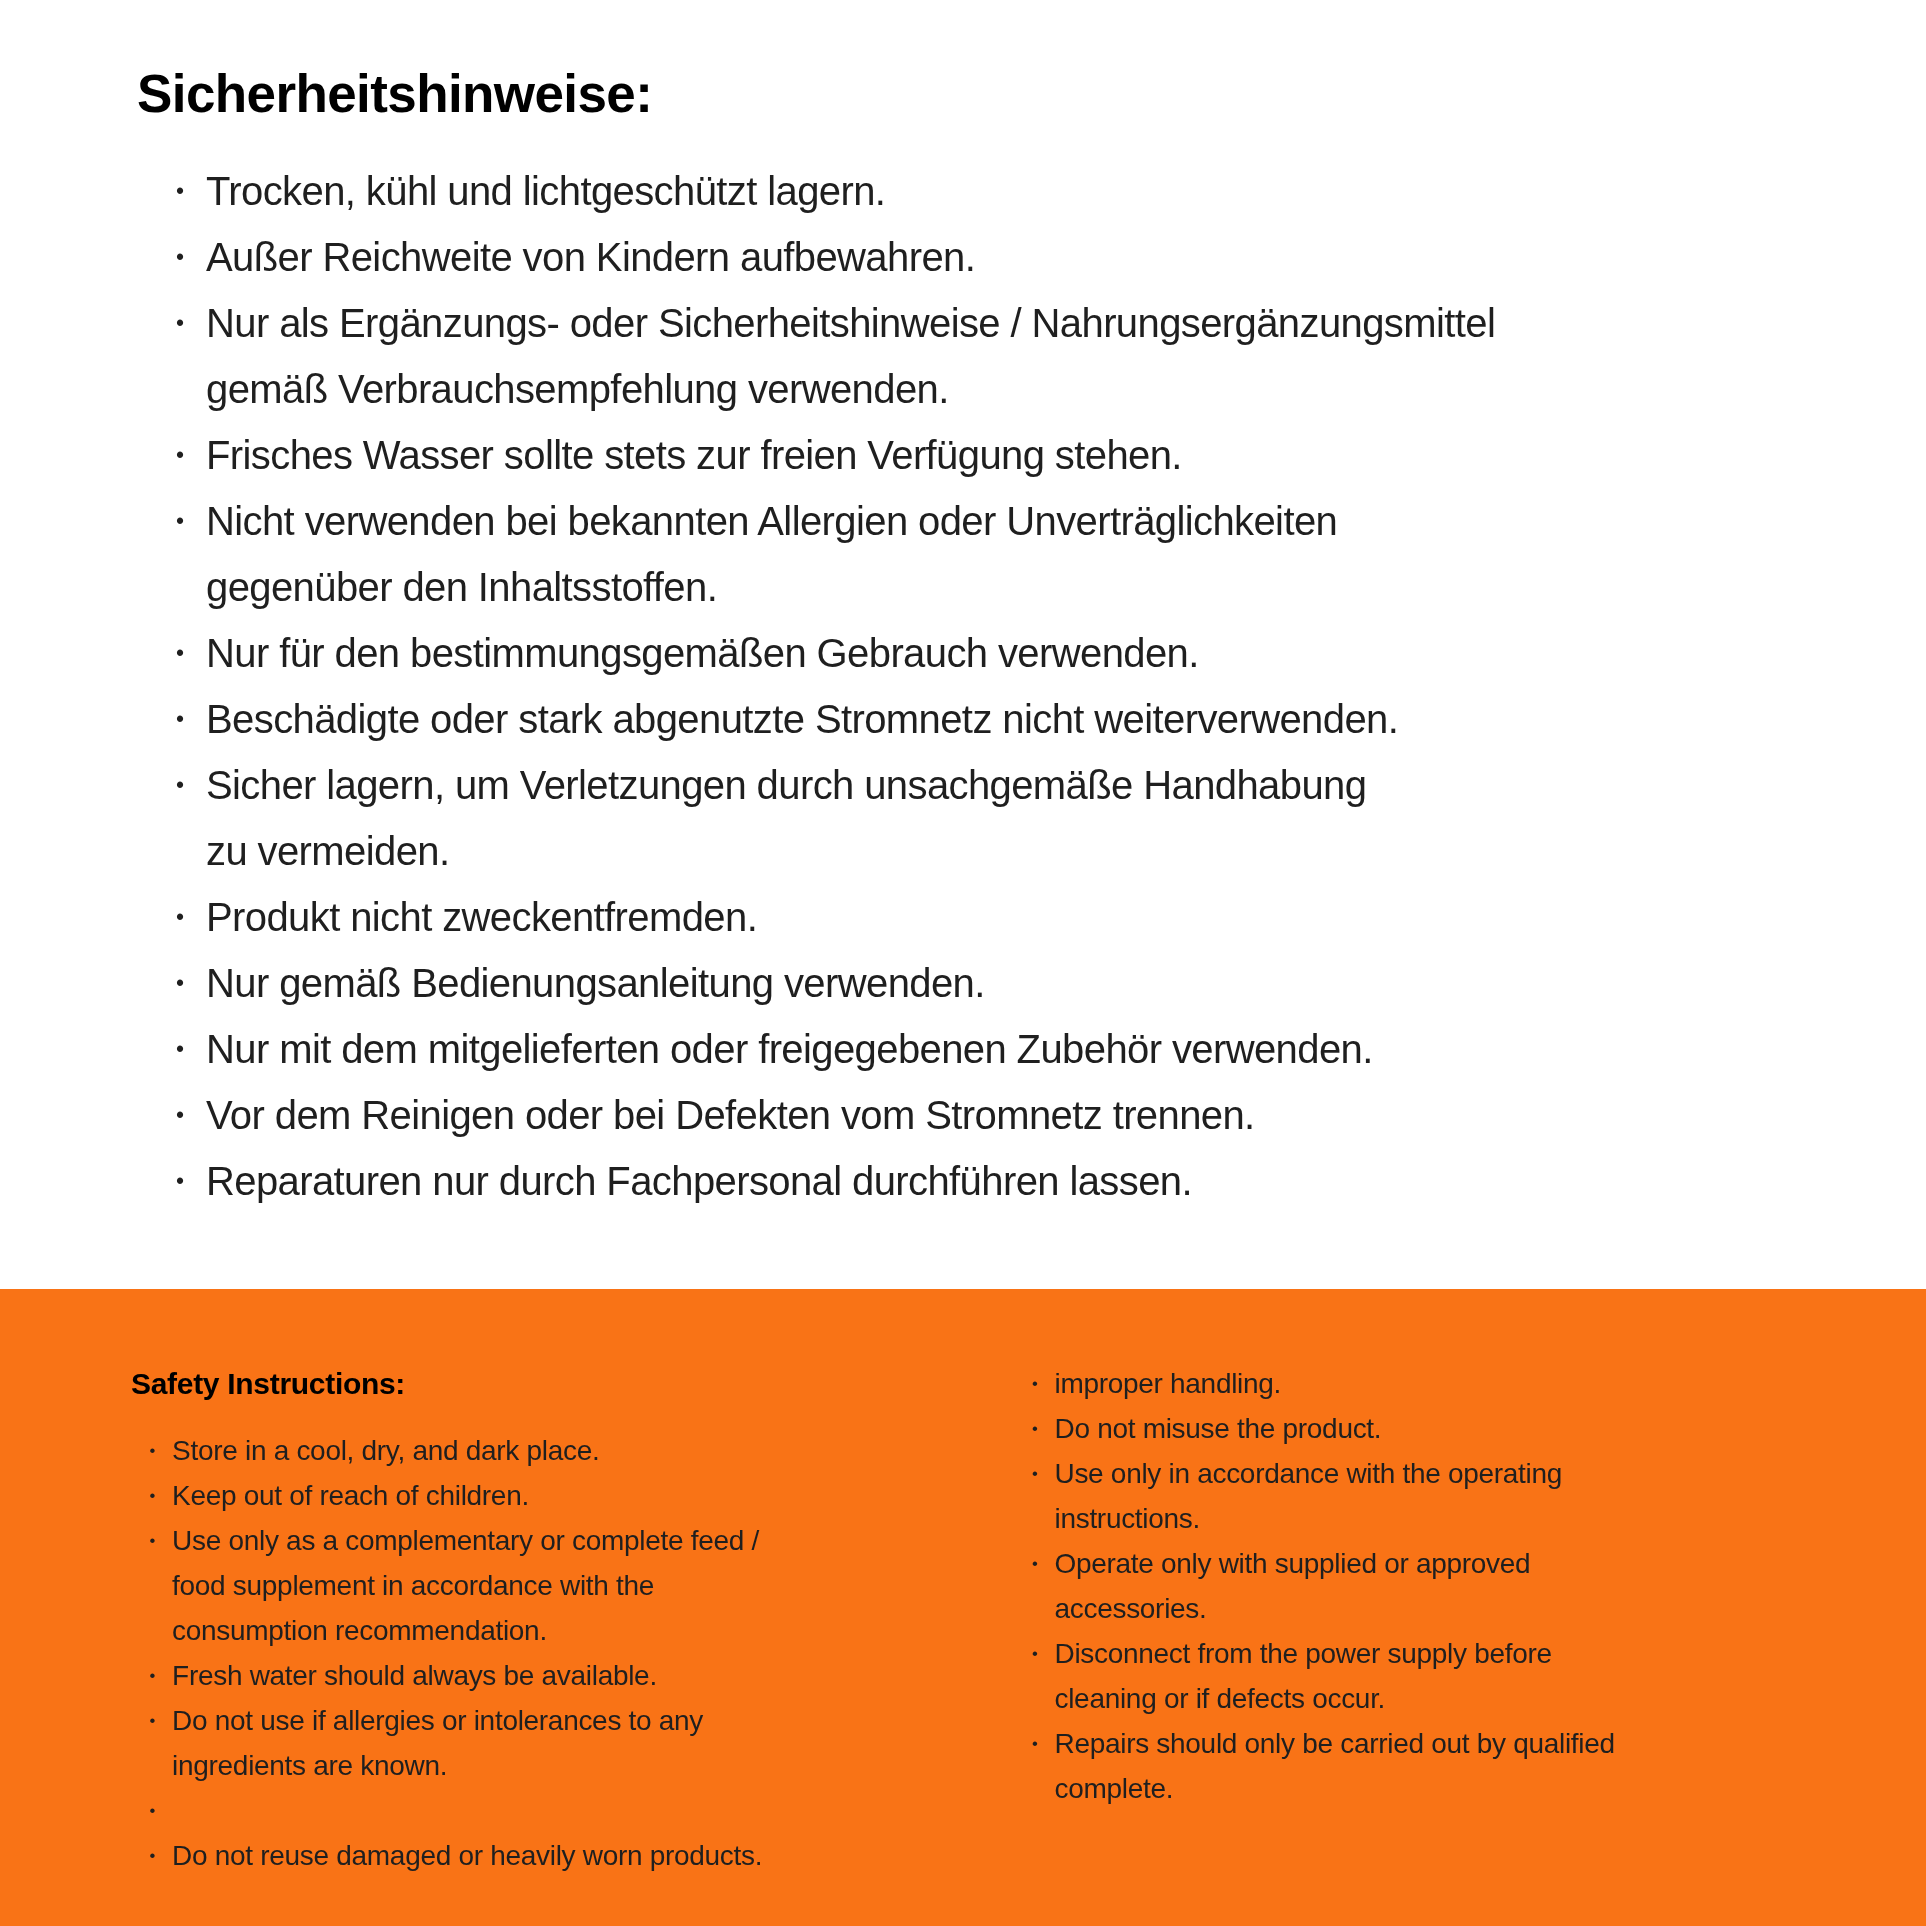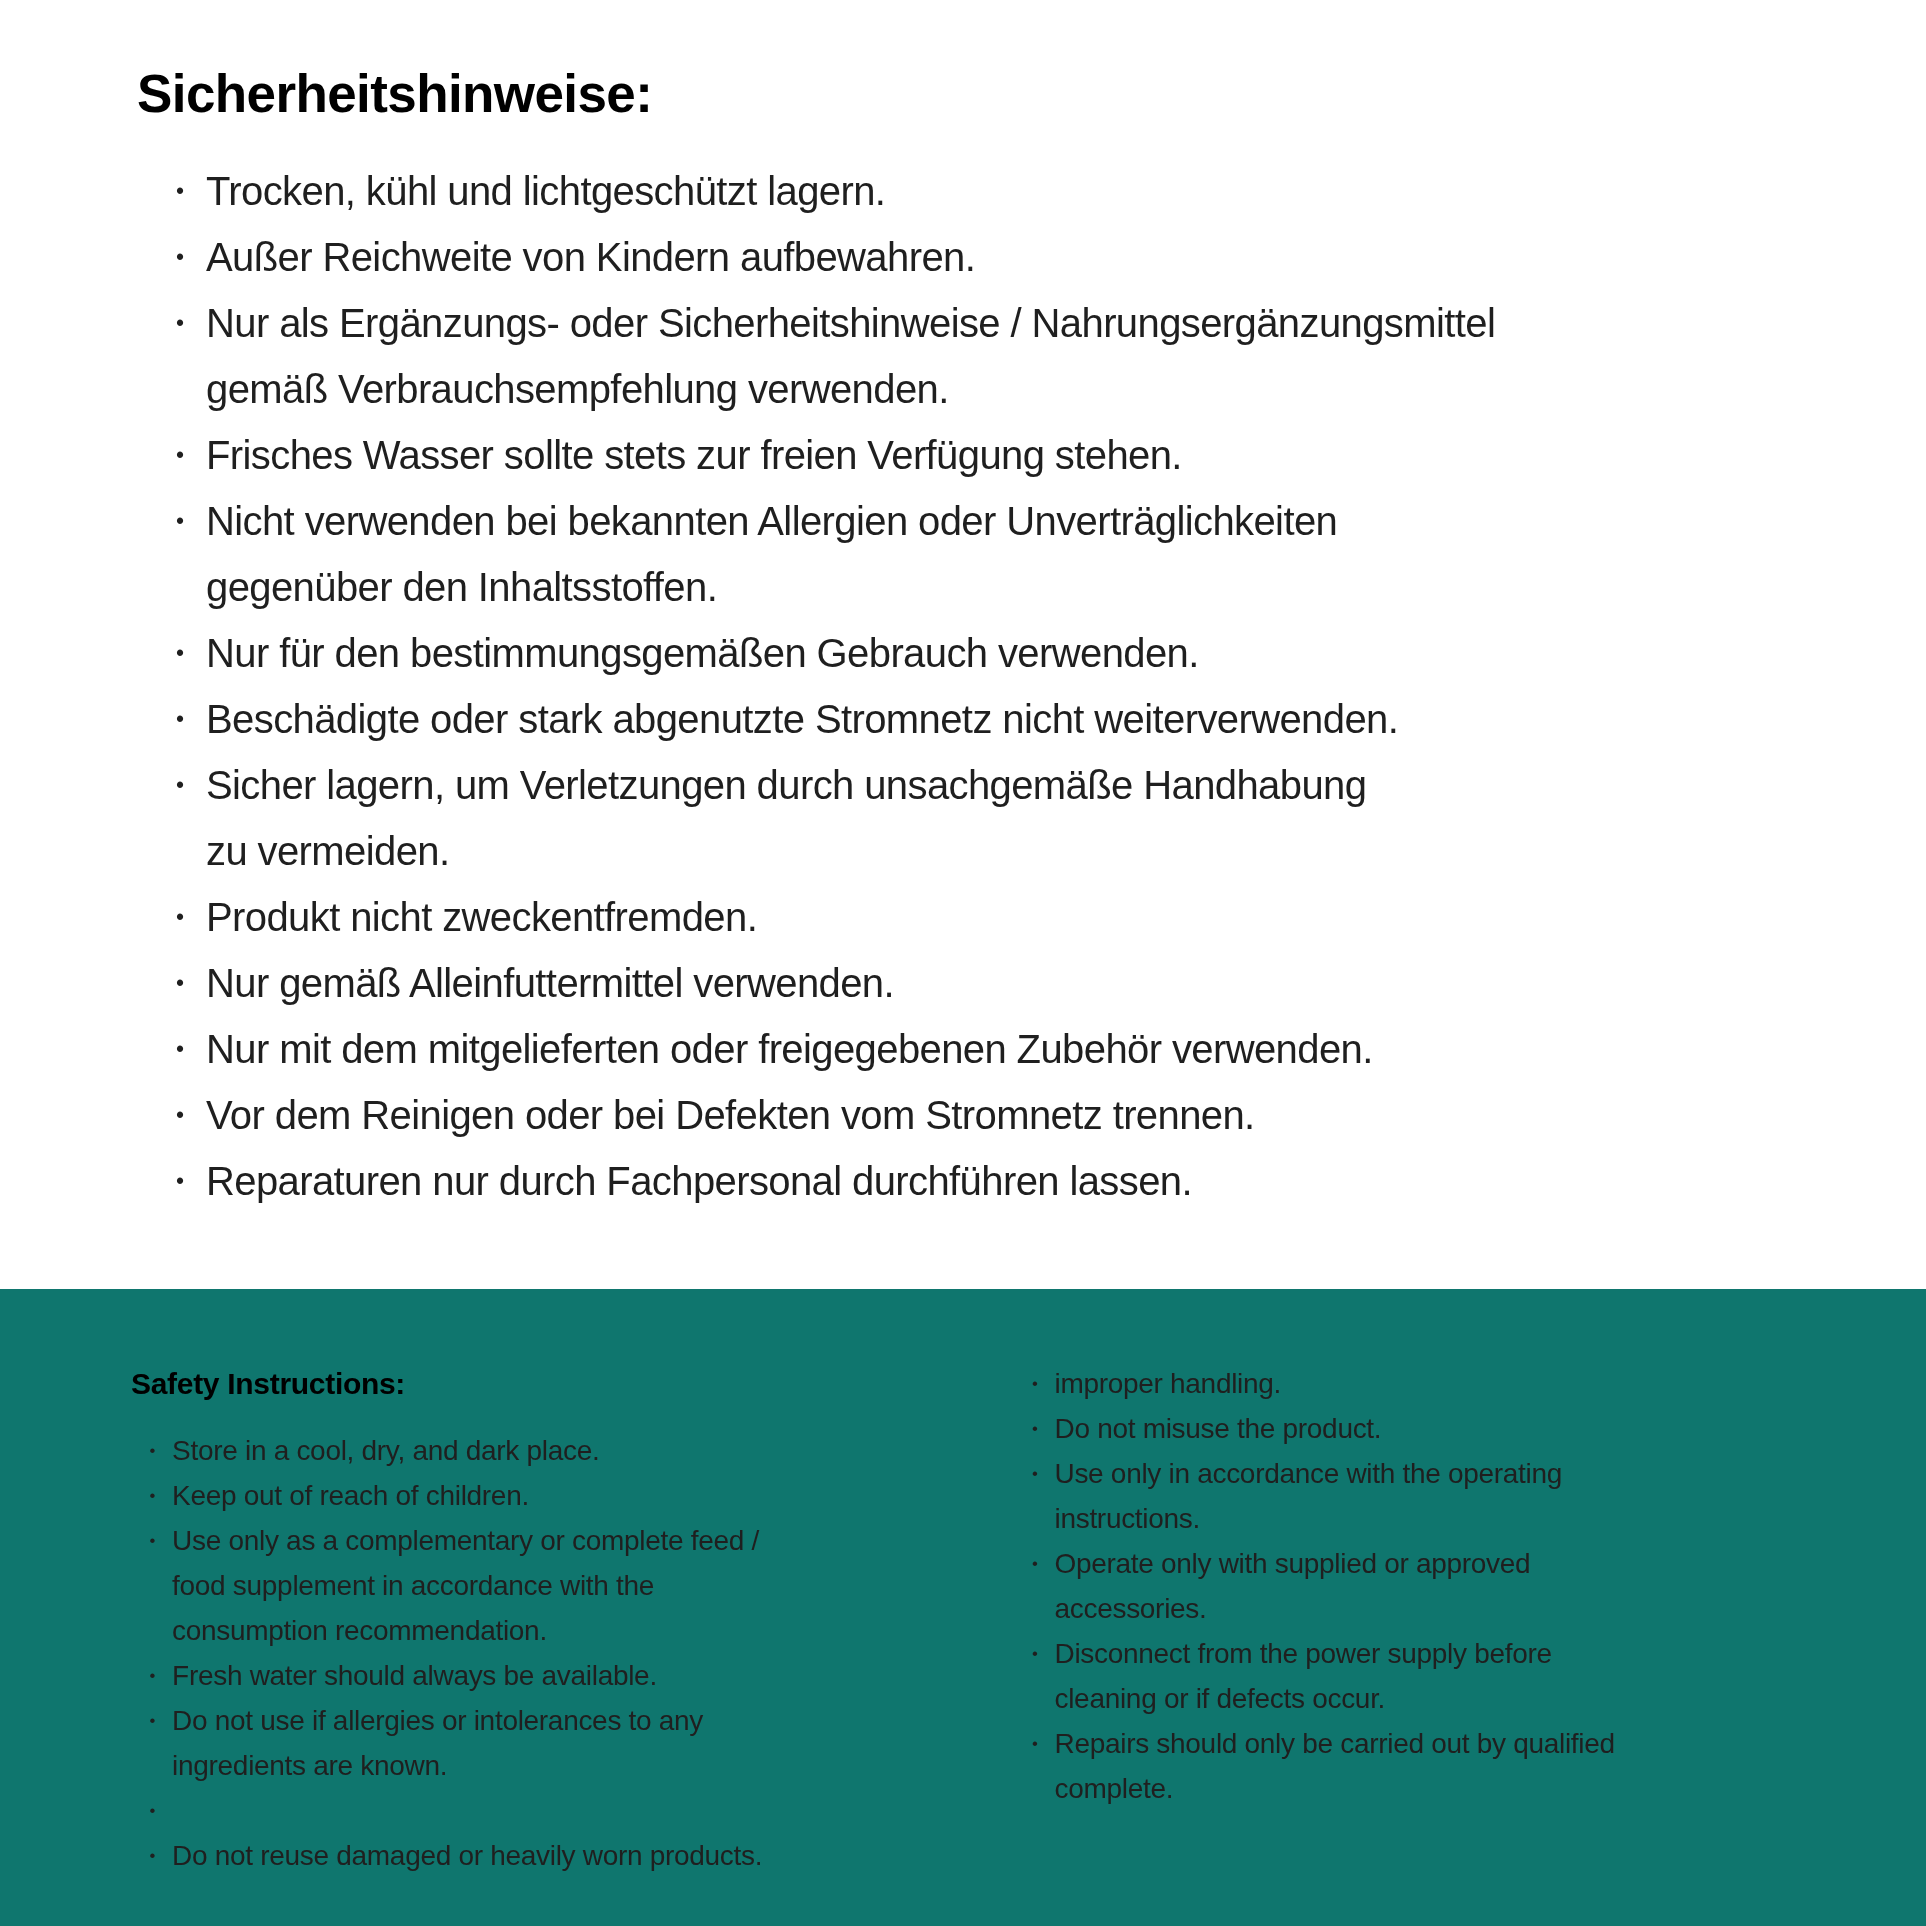--- a/index.html
+++ b/index.html
@@ -49,21 +49,21 @@
   .line  { display: block; }
 
   
   .en-section {
     position: absolute;
     left: 0;
     right: 0;
     top: 1289px;
     bottom: 0;
     box-sizing: border-box;
-    background: #0f766e;
+    background: #f97316;
     padding: 77px 58px 0 131px;
     display: flex;
   }
   .en-col-left {
     flex: none;
     width: 901px;
   }
   .en-col-right {
     flex: 1;
     min-width: 0;
@@ -157,21 +157,21 @@
       </li>
       <li>
         <span class="marker">•</span>
         <span class="lines">
           <span class="line">Produkt nicht zweckentfremden.</span>
         </span>
       </li>
       <li>
         <span class="marker">•</span>
         <span class="lines">
-          <span class="line">Nur gemäß Alleinfuttermittel verwenden.</span>
+          <span class="line">Nur gemäß Bedienungsanleitung verwenden.</span>
         </span>
       </li>
       <li>
         <span class="marker">•</span>
         <span class="lines">
           <span class="line">Nur mit dem mitgelieferten oder freigegebenen Zubehör verwenden.</span>
         </span>
       </li>
       <li>
         <span class="marker">•</span>

